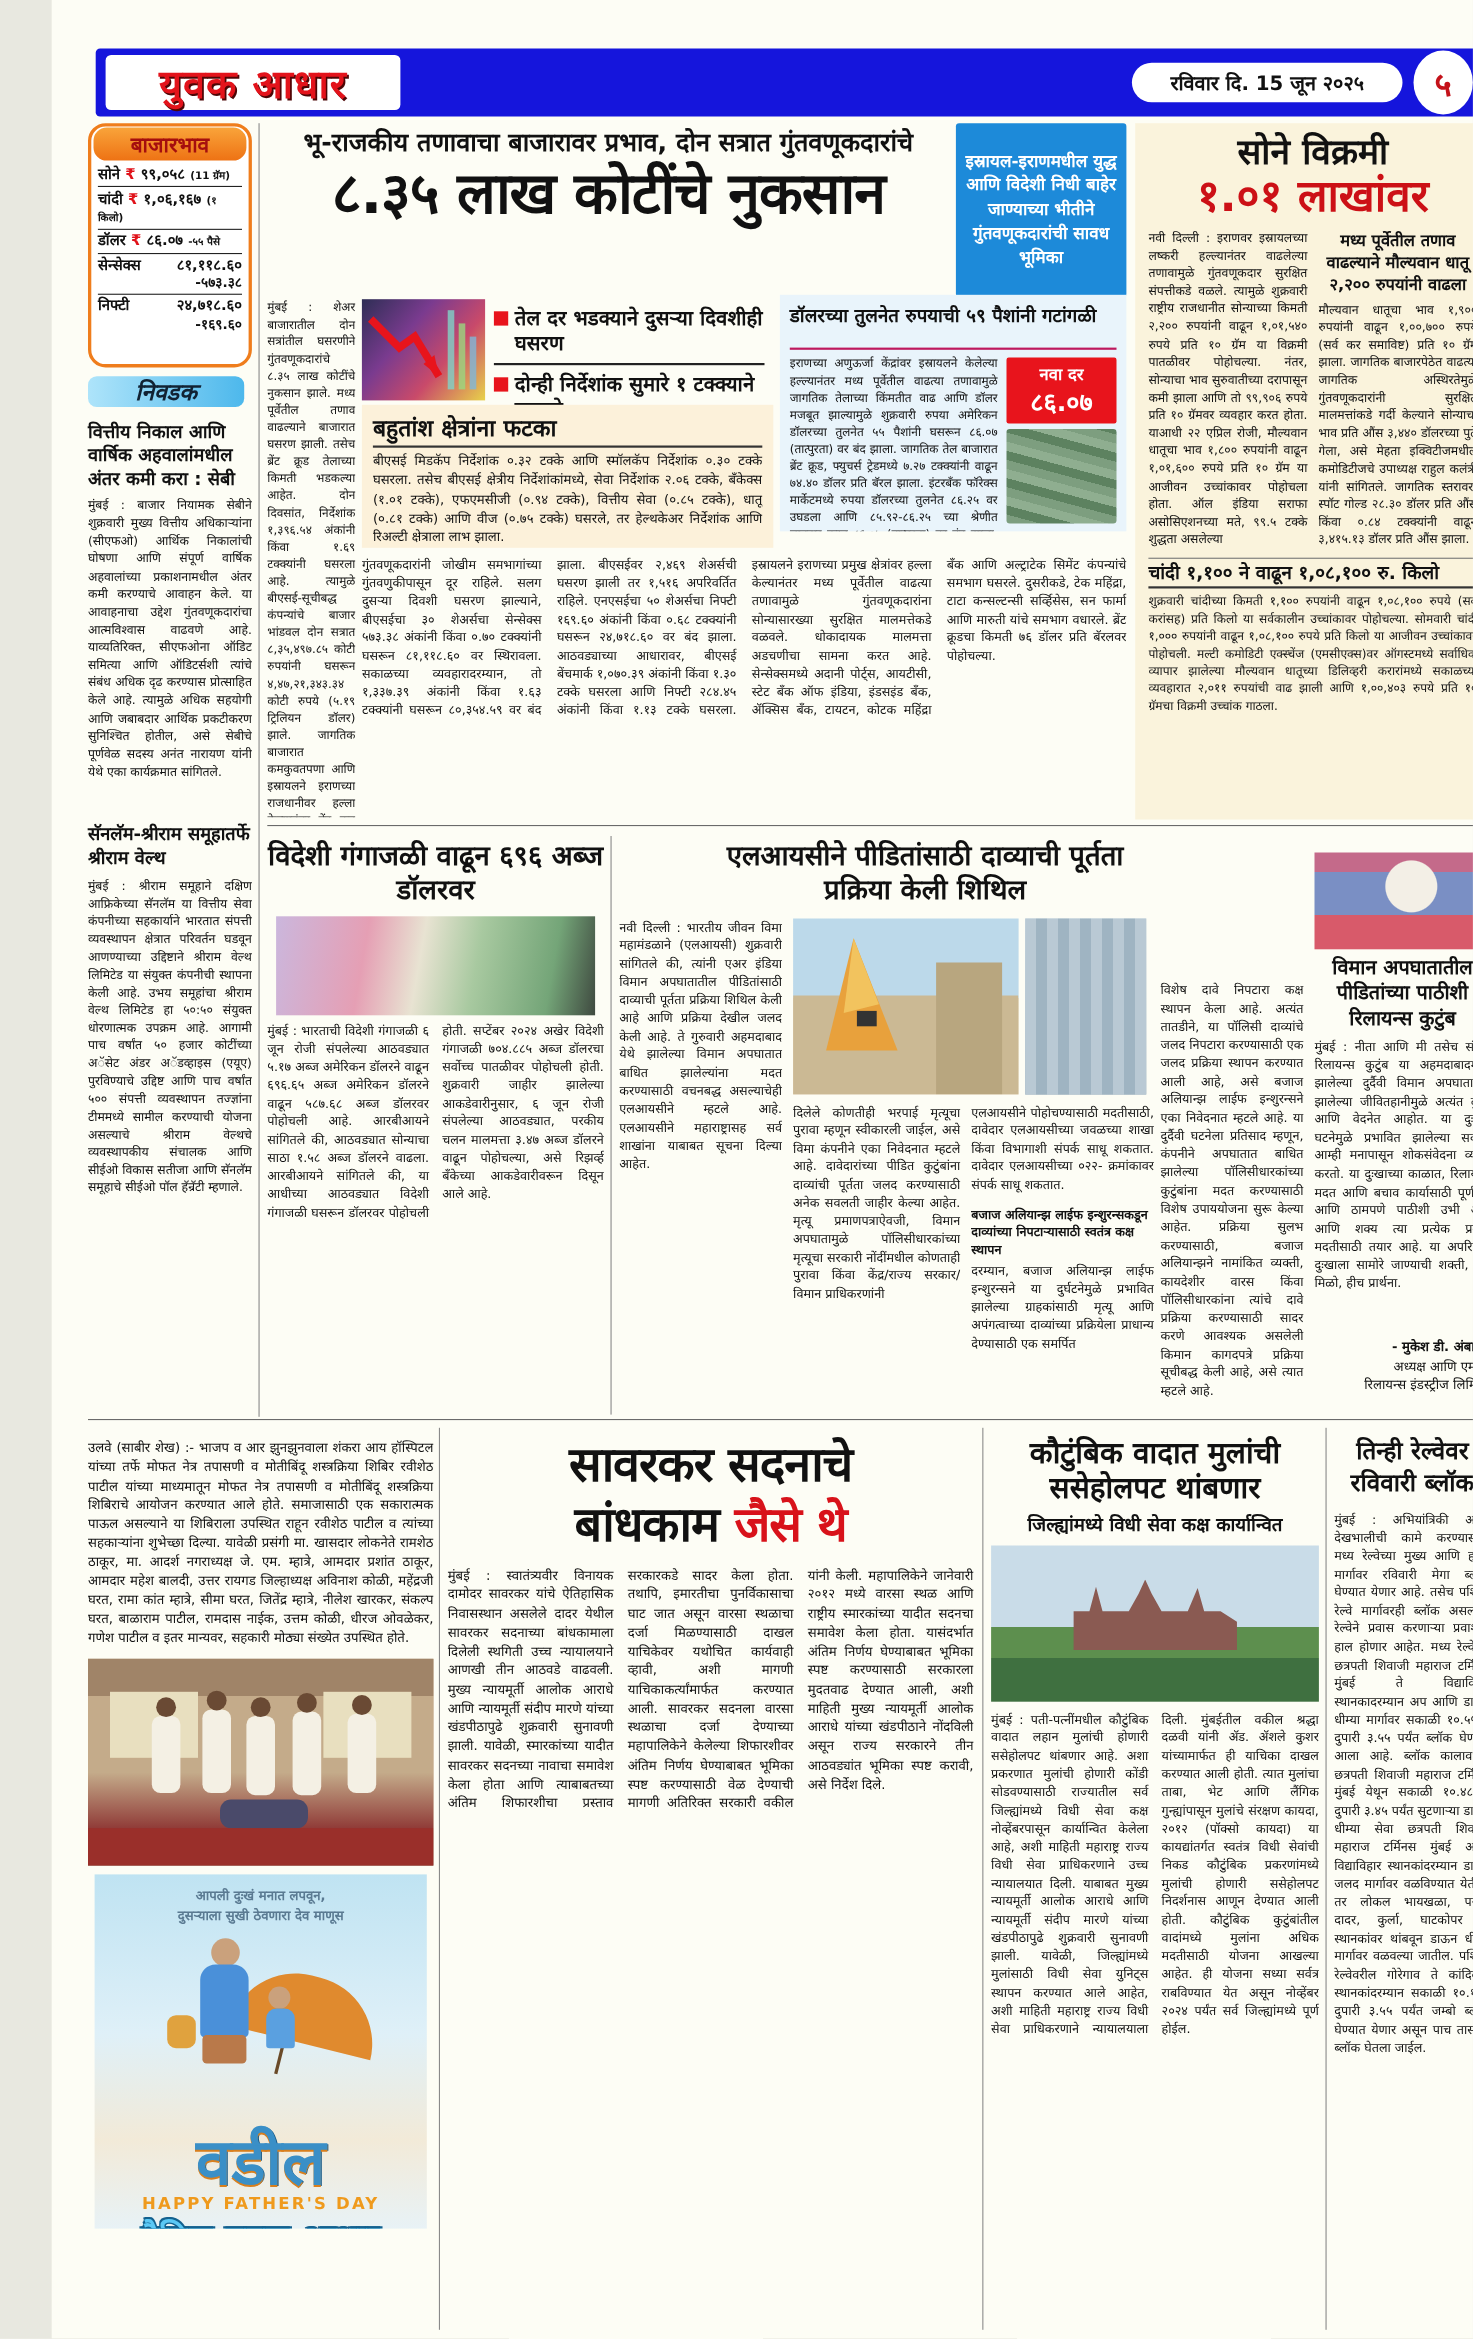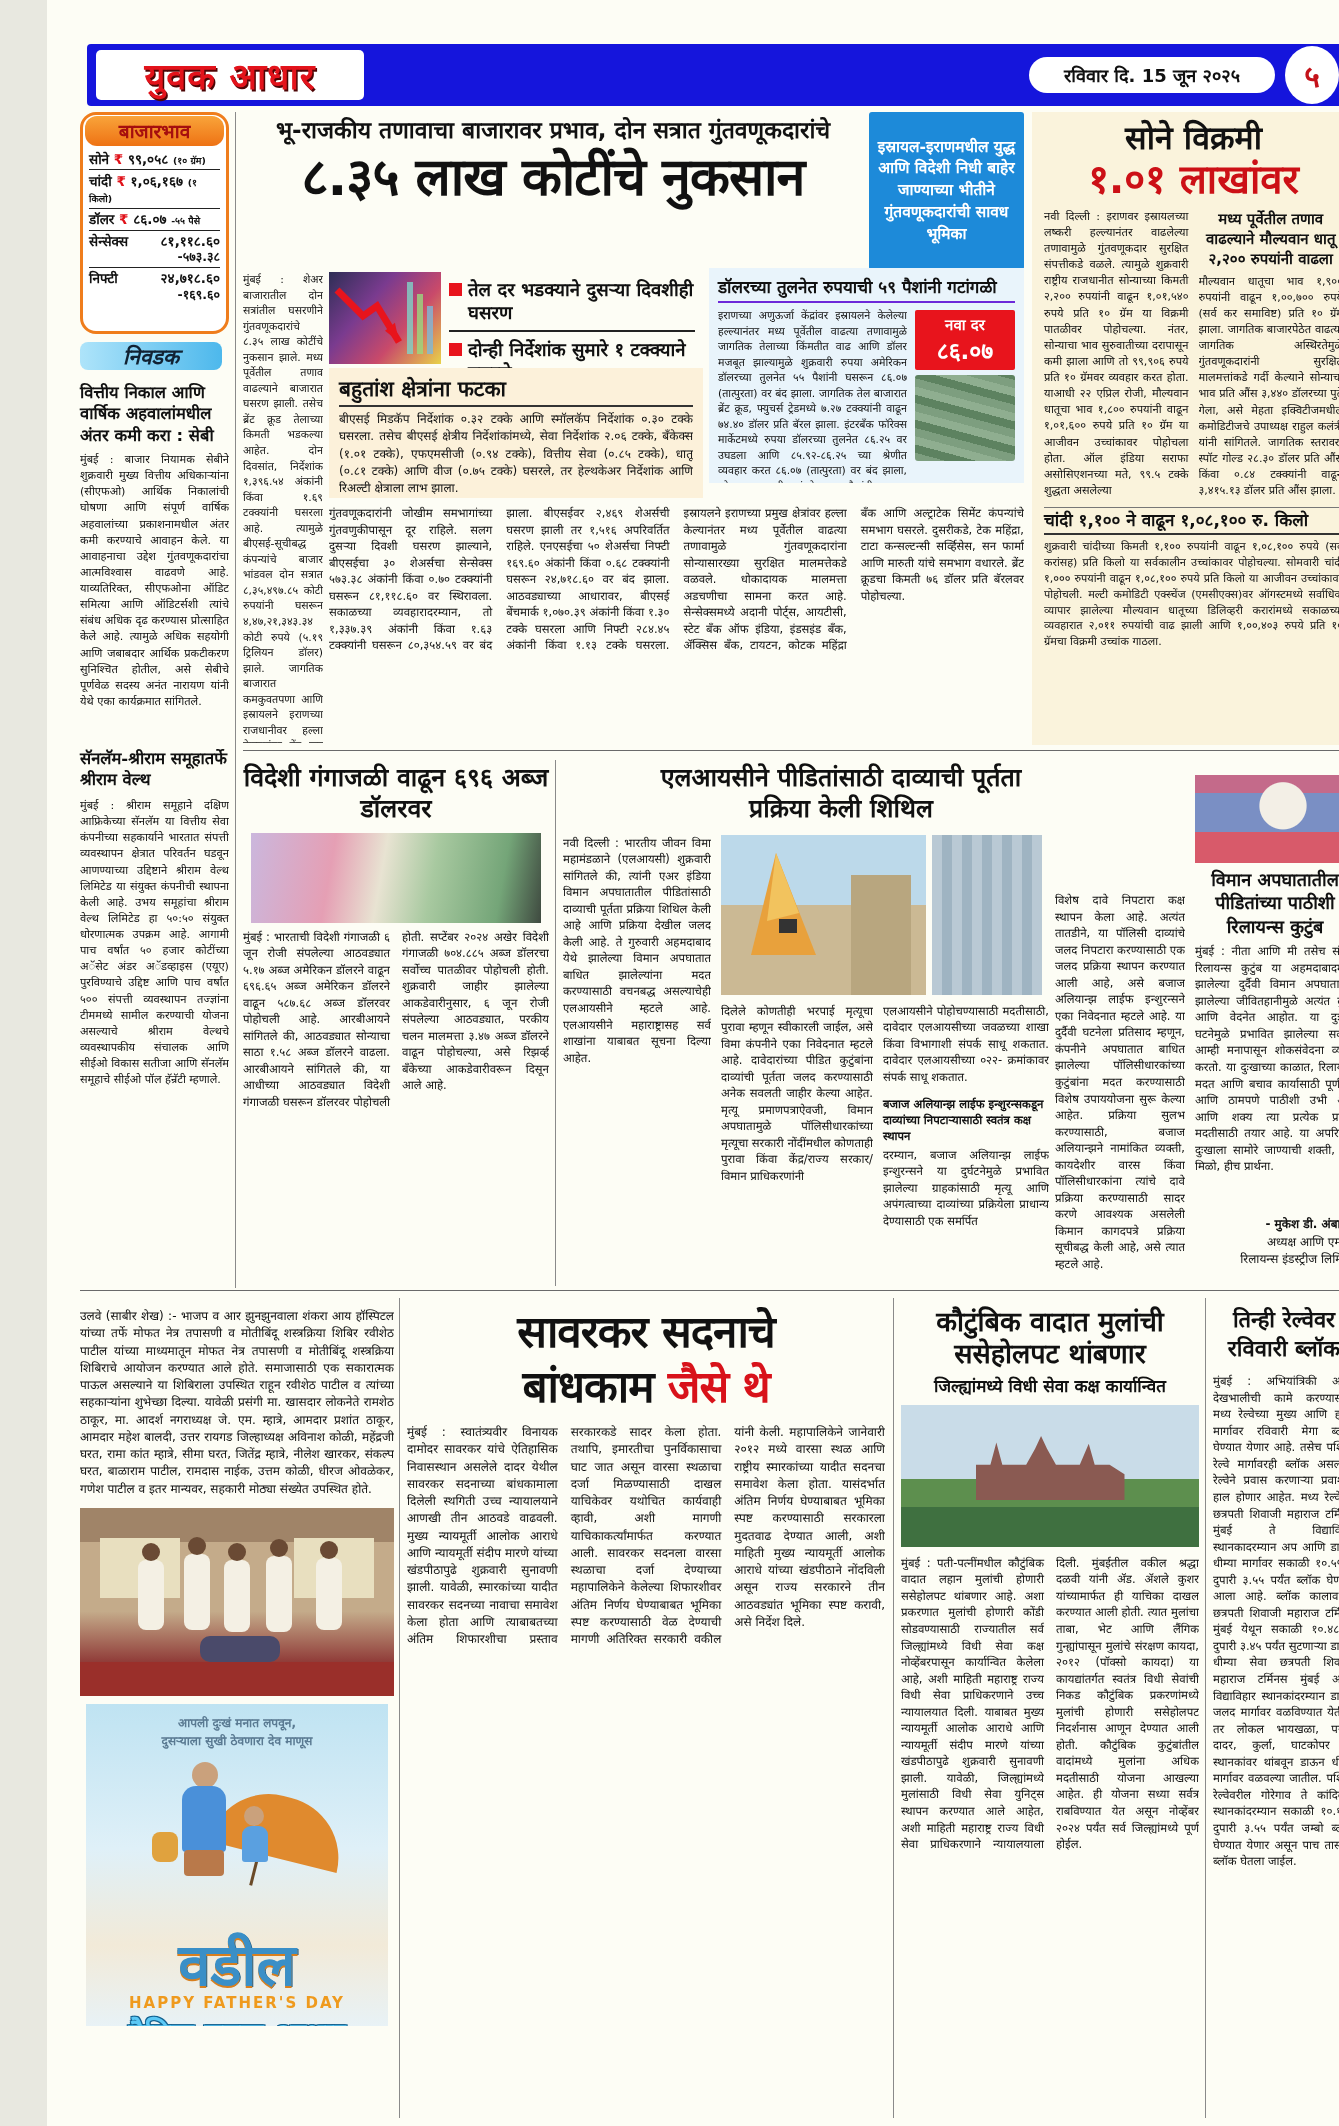--- a/index.html
+++ b/index.html
@@ -46,21 +46,21 @@
   .lead-head{left:196px;top:150px;width:620px;font-size:52px;font-weight:900;text-align:center;letter-spacing:-1px;line-height:1.05;}
   .blue-box{left:822px;top:112px;width:155px;height:158px;background:#1d8ad9;color:#fff;border-radius:3px;
             display:flex;align-items:center;justify-content:center;text-align:center;
             font-size:15.5px;font-weight:800;line-height:1.4;padding:4px 8px;box-sizing:border-box;white-space:pre-line;}
   .bullet-item{display:flex;gap:6px;font-size:18.5px;font-weight:900;line-height:1.25;padding:4px 0;}
   .bullet-sq{width:13px;height:13px;background:#e8141c;margin-top:5px;flex:none;}
   .bullets-divider{height:2px;background:#222;margin:2px 0;}
   .cream-box{left:282px;top:368px;width:374px;height:130px;background:#fcf1da;padding:6px 10px;box-sizing:border-box;}
   .cream-head{font-size:21px;font-weight:900;border-bottom:2px solid #333;padding-bottom:3px;margin-bottom:4px;}
   .rupee-box{left:662px;top:268px;width:315px;height:215px;background:#e9f4fb;padding:7px 9px;box-sizing:border-box;}
-  .rupee-head{font-size:17px;font-weight:900;border-bottom:2px solid #6d28d9;padding-bottom:3px;margin-bottom:5px;}
+  .rupee-head{font-size:17px;font-weight:900;border-bottom:2px solid #be185d;padding-bottom:18px;margin-bottom:5px;}
   .rate-box{float:right;width:100px;margin:2px 0 4px 8px;}
   .rate-red{background:#e8141c;color:#fff;text-align:center;border-radius:2px;padding:4px 2px;}
   .rate-label{font-size:15px;font-weight:800;}
   .rate-value{font-size:23px;font-weight:900;}
   .lead-cols{left:282px;top:505px;width:695px;height:238px;column-count:4;column-gap:14px;}
 
   
   .gold-box{left:985px;top:112px;width:323px;height:633px;background:#faf3dc;padding:8px 12px;box-sizing:border-box;}
   .gold-h1{font-size:32px;font-weight:900;text-align:center;line-height:1.15;}
   .gold-h2{font-size:40px;font-weight:900;text-align:center;color:#cc1016;line-height:1.1;margin-bottom:8px;}
@@ -128,21 +128,21 @@
       <span>५</span>
     </div>
   </div>
 
   <div class="abs market-box">
     <div class="market-title">बाजारभाव</div>
     <div class="mrow">
       <span>सोने</span>
       <span class="rs">₹</span>
       <span>९९,०५८</span>
-      <span class="mnote">(१० ग्रॅम)</span>
+      <span class="mnote">(11 ग्रॅम)</span>
     </div>
     <div class="mrow">
       <span>चांदी</span>
       <span class="rs">₹</span>
       <span>१,०६,१६७</span>
       <span class="mnote">(१ किलो)</span>
     </div>
     <div class="mrow">
       <span>डॉलर</span>
       <span class="rs">₹</span>

